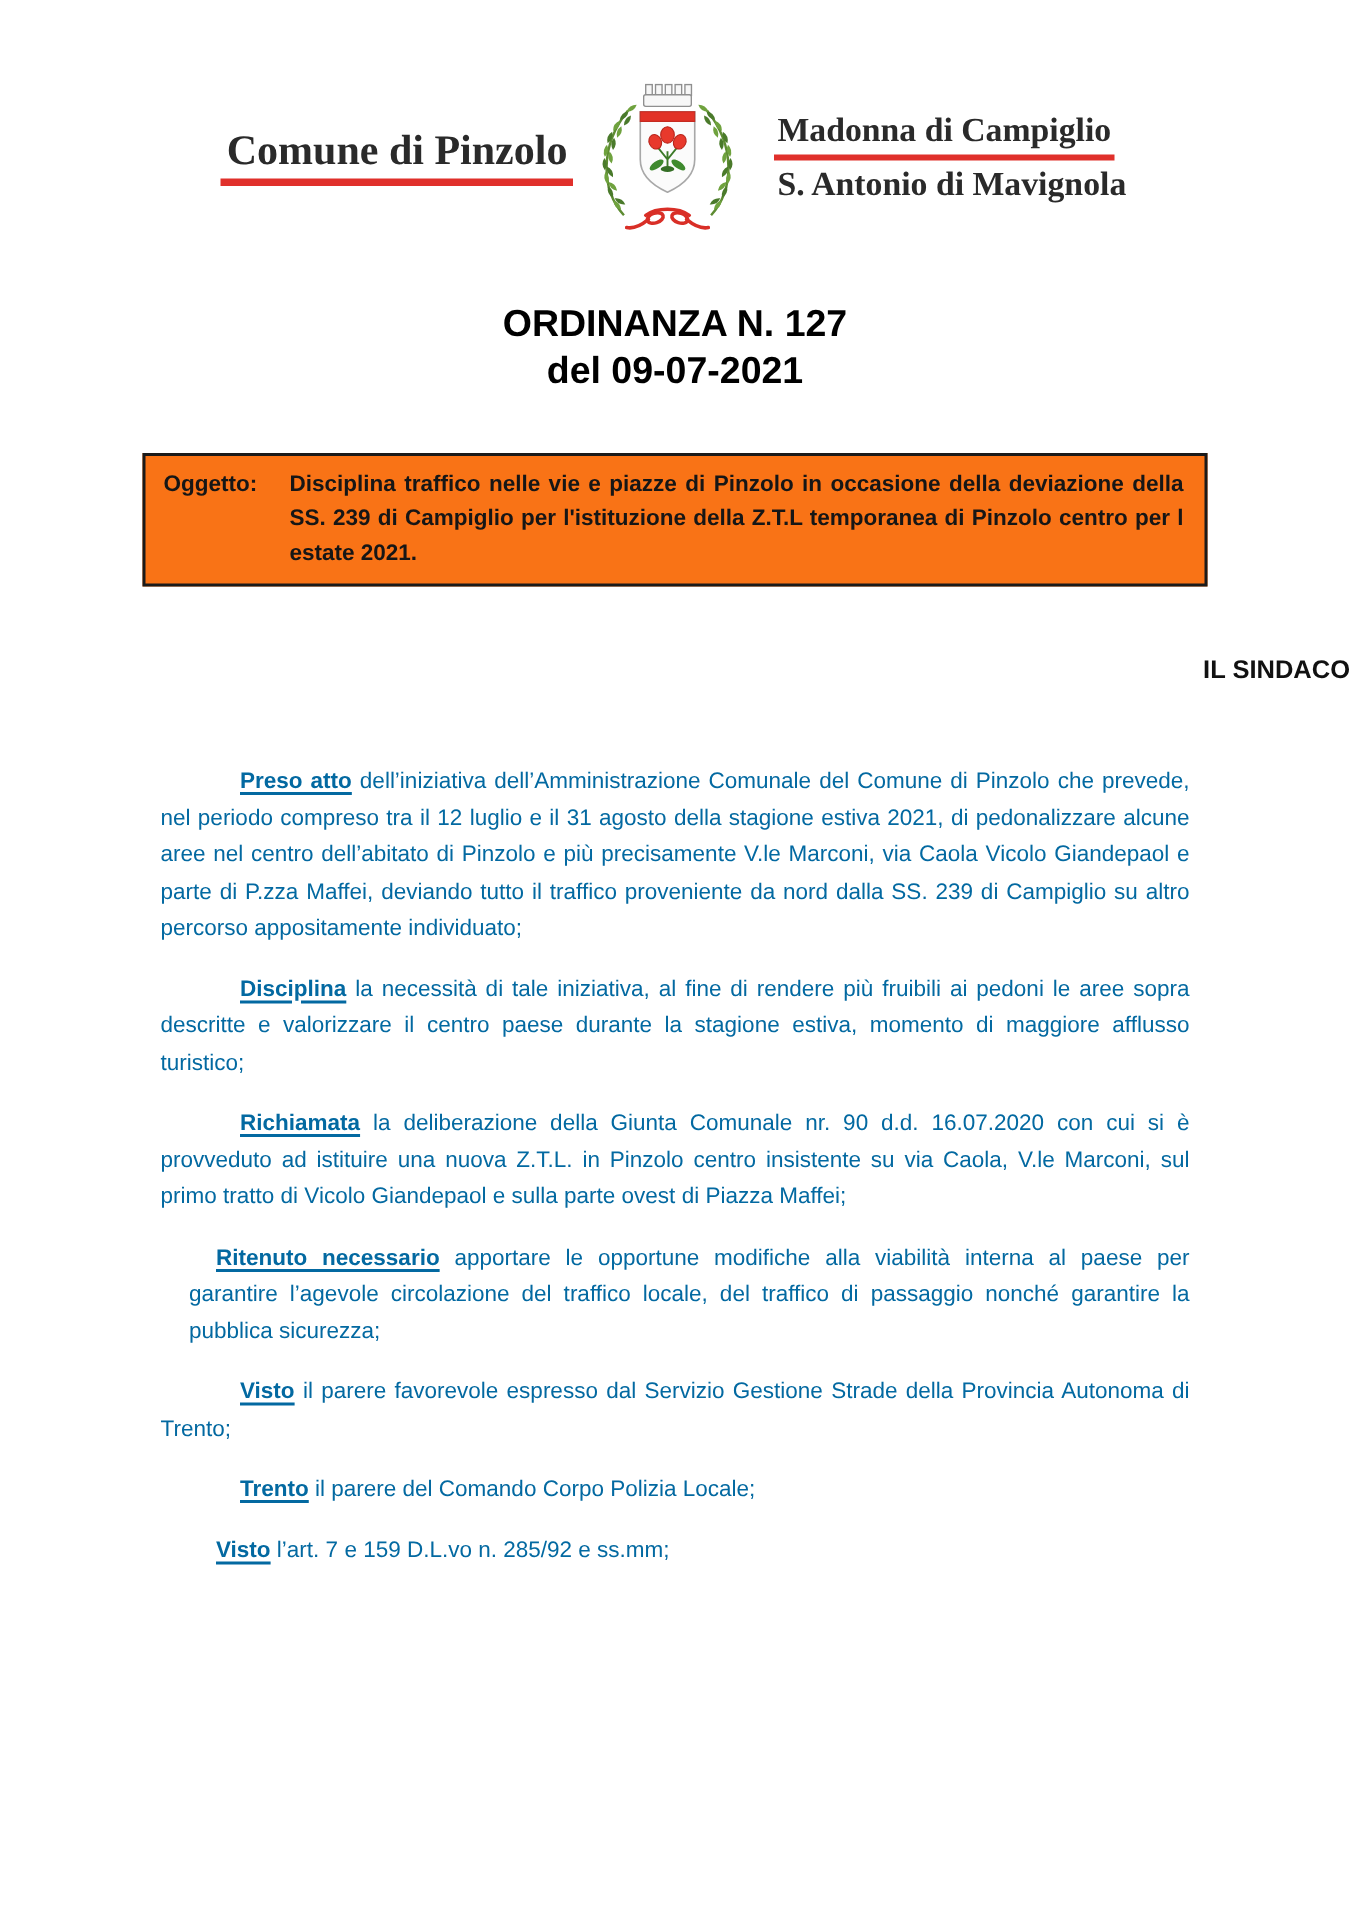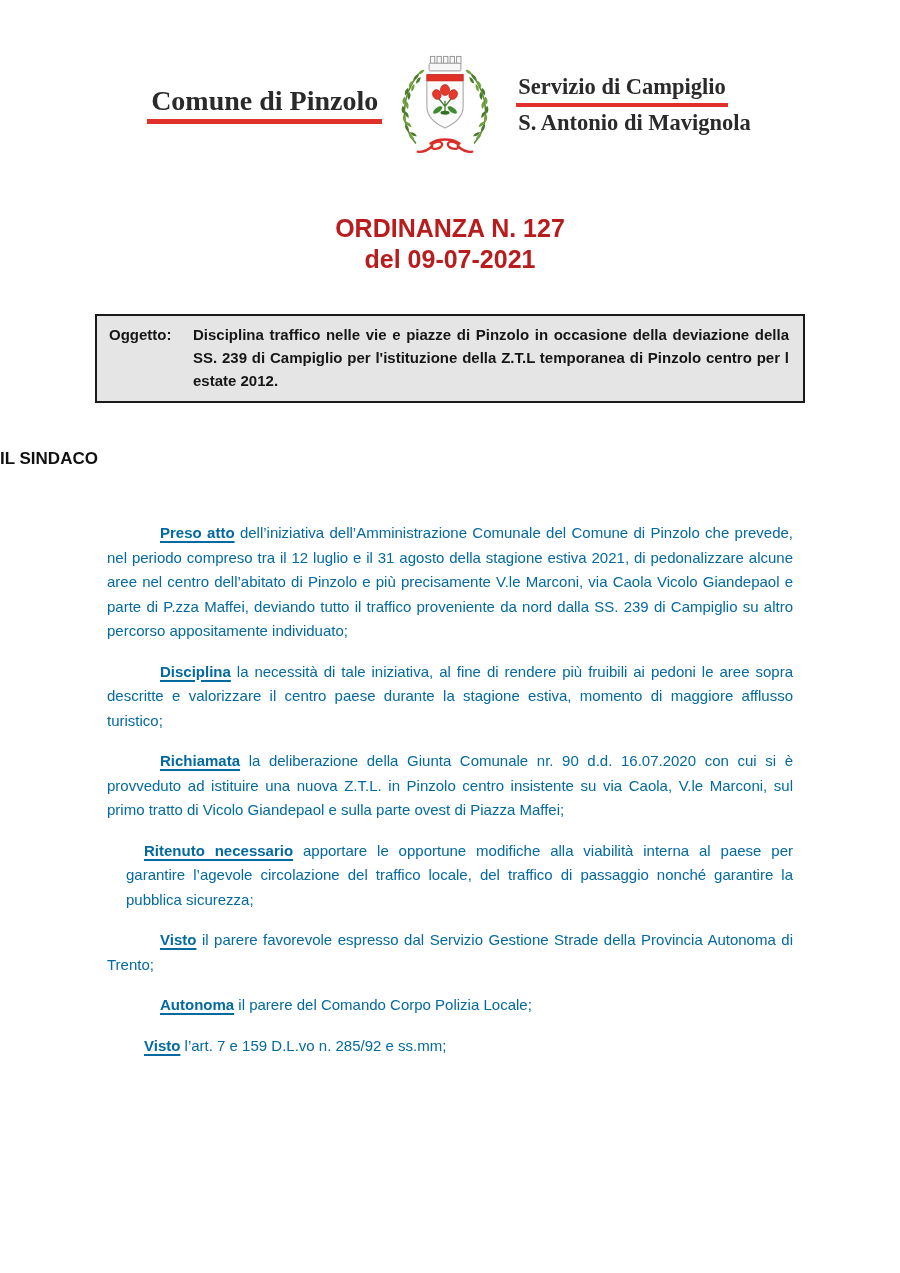--- a/index.html
+++ b/index.html
@@ -43,49 +43,49 @@
   .locality-1 {
     display:inline-block;
     border-bottom:4.5px solid #e0302b;
     padding:0 2px 3px 2px;
     margin-bottom:3px;
   }
   .locality-2 { padding:0 2px; }
 
   
   .doc-title {
-    margin-top:54px;
+    margin-top:42px;
     text-align:center;
     font-weight:700;
     font-size:25px;
     line-height:31px;
-    color:#b91c1c;
+    color:#000000;
   }
 
   
   .subject-box {
     box-sizing:border-box;
     width:710px;
     margin:39px auto 0 auto;
     border:2px solid #1a1a1a;
-    background:#e5e5e5;
+    background:#f97316;
     display:flex;
     padding:7px 14px 9px 12px;
     font-weight:700;
     font-size:15px;
     line-height:23px;
     color:#161616;
   }
   .subject-label { flex:0 0 84px; }
   .subject-text { flex:1; text-align:justify; }
 
   
   .section-heading {
     margin-top:46px;
-    text-align:left;
+    text-align:right;
     font-weight:700;
     font-size:17px;
     color:#111;
   }
 
   
   .body-text {
     margin:52px 107px 0 107px;
     font-size:15px;
     line-height:24.5px;
@@ -166,47 +166,47 @@
       <g fill="none" stroke="#d92f27" stroke-width="2.6" stroke-linecap="round">
         <path d="M49,103 C57,97 73,97 81,103"></path>
         <ellipse cx="56" cy="105" rx="6" ry="3.6" transform="rotate(-18 56 105)"></ellipse>
         <ellipse cx="74" cy="105" rx="6" ry="3.6" transform="rotate(18 74 105)"></ellipse>
         <path d="M51,106 C45,111 40,113 35,112"></path>
         <path d="M79,106 C85,111 90,113 95,112"></path>
       </g>
     </svg>
 
     <div class="localities">
-      <div><span class="locality-1">Servizio di Campiglio</span></div>
+      <div><span class="locality-1">Madonna di Campiglio</span></div>
       <div><span class="locality-2">S. Antonio di Mavignola</span></div>
     </div>
   </div>
 
   <div class="doc-title">
     <div>ORDINANZA N. 127</div>
     <div>del 09-07-2021</div>
   </div>
 
   <div class="subject-box">
     <div class="subject-label">Oggetto:</div>
-    <div class="subject-text">Disciplina traffico nelle vie e piazze di Pinzolo in occasione della deviazione della SS. 239 di Campiglio per l'istituzione della Z.T.L temporanea di Pinzolo centro per l estate 2012.</div>
+    <div class="subject-text">Disciplina traffico nelle vie e piazze di Pinzolo in occasione della deviazione della SS. 239 di Campiglio per l'istituzione della Z.T.L temporanea di Pinzolo centro per l estate 2021.</div>
   </div>
 
   <div class="section-heading">IL SINDACO</div>
 
   <div class="body-text">
 
     <p class="para indent-tab"><span class="lead">Preso atto</span><span> dell’iniziativa dell’Amministrazione Comunale del Comune di Pinzolo che prevede, nel periodo compreso tra il 12 luglio e il 31 agosto della stagione estiva 2021, di pedonalizzare alcune aree nel centro dell’abitato di Pinzolo e più precisamente V.le Marconi, via Caola Vicolo Giandepaol e parte di P.zza Maffei, deviando tutto il traffico proveniente da nord dalla SS. 239 di Campiglio su altro percorso appositamente individuato;</span></p>
 
     <p class="para indent-tab"><span class="lead">Disciplina</span><span> la necessità di tale iniziativa, al fine di rendere più fruibili ai pedoni le aree sopra descritte e valorizzare il centro paese durante la stagione estiva, momento di maggiore afflusso turistico;</span></p>
 
     <p class="para indent-tab"><span class="lead">Richiamata</span><span> la deliberazione della Giunta Comunale nr. 90 d.d. 16.07.2020 con cui si è provveduto ad istituire una nuova Z.T.L. in Pinzolo centro insistente su via Caola, V.le Marconi, sul primo tratto di Vicolo Giandepaol e sulla parte ovest di Piazza Maffei;</span></p>
 
     <p class="para indent-small"><span class="lead">Ritenuto necessario</span><span> apportare le opportune modifiche alla viabilità interna al paese per garantire l’agevole circolazione del traffico locale, del traffico di passaggio nonché garantire la pubblica sicurezza;</span></p>
 
     <p class="para indent-tab"><span class="lead">Visto</span><span> il parere favorevole espresso dal Servizio Gestione Strade della Provincia Autonoma di Trento;</span></p>
 
-    <p class="para indent-tab"><span class="lead">Autonoma</span><span> il parere del Comando Corpo Polizia Locale;</span></p>
+    <p class="para indent-tab"><span class="lead">Trento</span><span> il parere del Comando Corpo Polizia Locale;</span></p>
 
     <p class="para indent-small"><span class="lead">Visto</span><span> l’art. 7 e 159 D.L.vo n. 285/92 e ss.mm;</span></p>
 
   </div>
 </div>
 
 </body></html>

